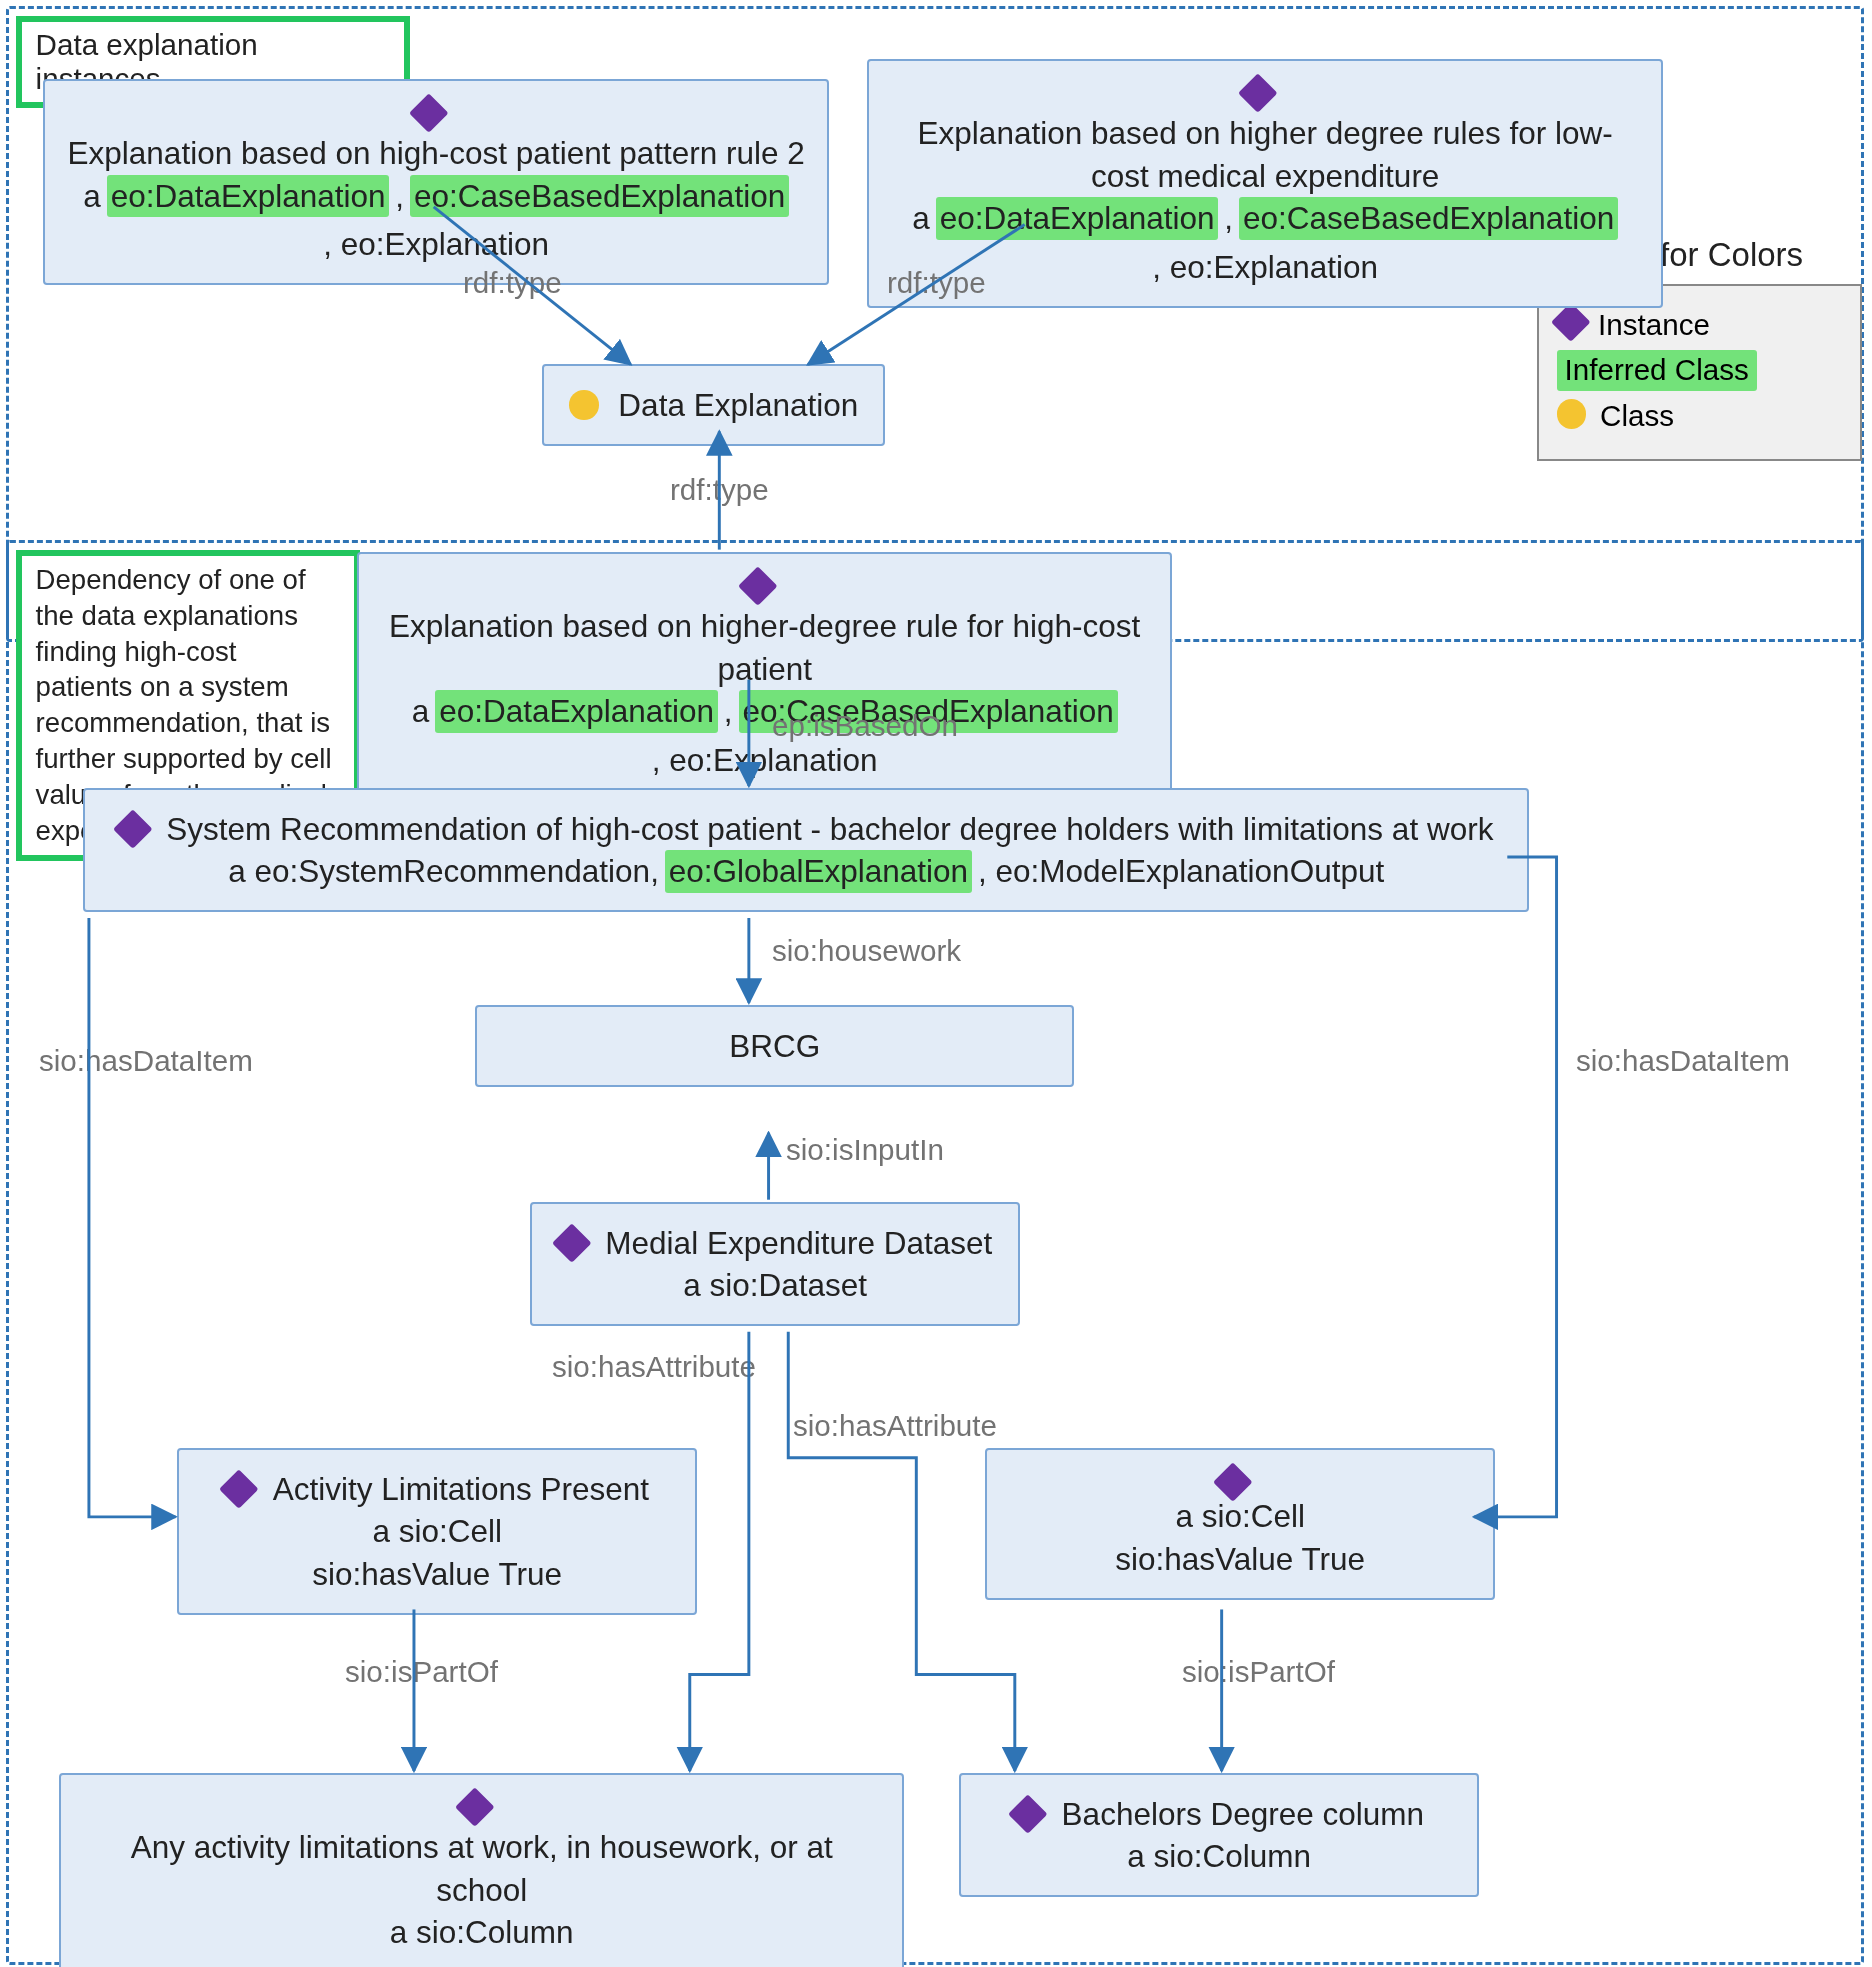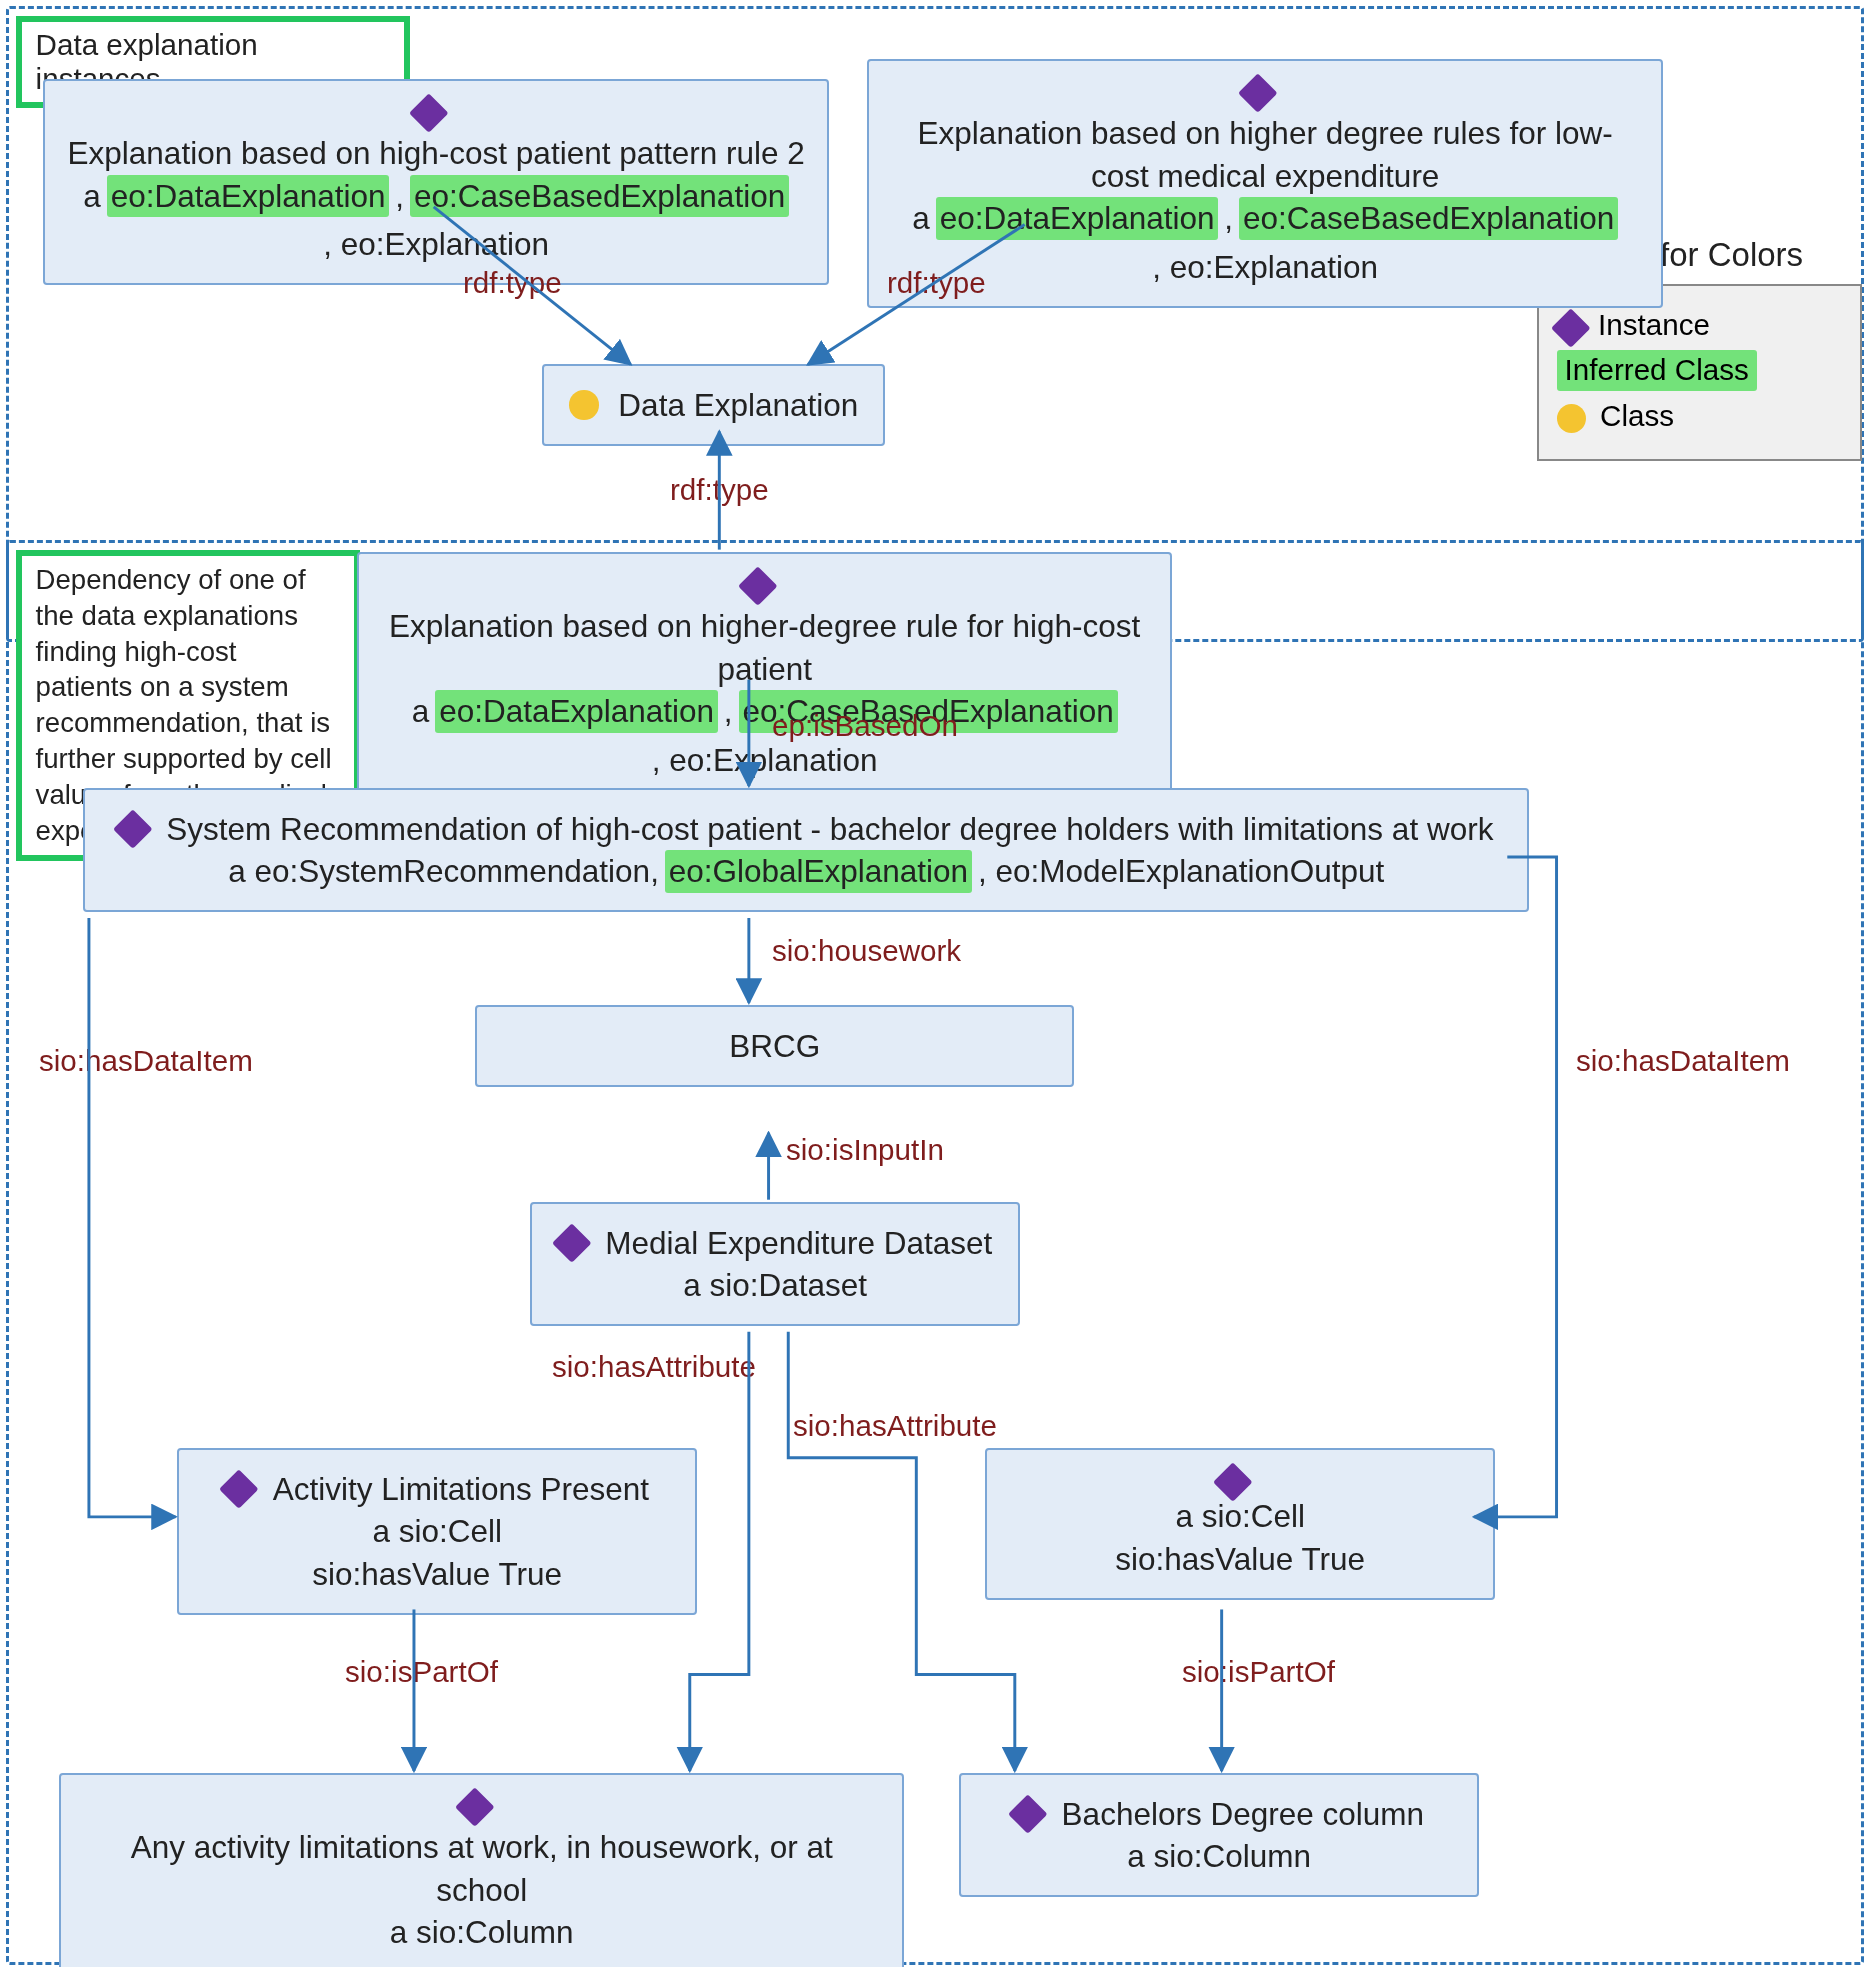--- a/index.html
+++ b/index.html
@@ -5,24 +5,24 @@
   html,body{margin:0;padding:0;font-family:"Segoe UI",Arial,sans-serif;background:#fff}
   #stage{position:relative;width:1873px;height:1967px;background:#fff}
   svg{position:absolute;top:0;left:0}
   .dashed-section{position:absolute;border:3.9px dashed #2f74b5;border-radius:3.9px;background:transparent}
   .label-box{position:absolute;border:6px solid #22c55e;background:#fff;padding:5.9px 13.8px;font-size:29.6px;color:#222}
   .node{position:absolute;background:#e3ecf7;border:2px solid #7ba6d6;border-radius:3.9px;padding:17.7px 21.7px;text-align:center;font-size:31.5px;color:#222;line-height:1.35}
   .node .row{display:flex;align-items:center;justify-content:center;flex-wrap:wrap;gap:5.9px}
   .diamond{display:inline-block;width:27.6px;height:27.6px;transform:rotate(45deg);background:#6b2fa0;border-radius:3px;margin:0 13.8px 0 0;vertical-align:middle;flex:0 0 auto}
   .circle{display:inline-block;width:29.6px;height:29.6px;border-radius:50%;background:#f4c430;margin:0 13.8px 0 0;vertical-align:middle;flex:0 0 auto}
   .hl{background:#73e27a;border-radius:3px;padding:0 3.9px}
-  .edge-label{position:absolute;font-size:29.6px;color:#7f1d1d;background:transparent}
+  .edge-label{position:absolute;font-size:29.6px;color:#737373;background:transparent}
   .legend{position:absolute;border:2px solid #888;background:#f0f0f0;padding:13.8px 17.7px 17.7px 17.7px;font-size:29.6px}
   .legend-title{position:absolute;font-size:33px;color:#222}
-  .legend .item{display:flex;align-items:flex-end;gap:13.8px;margin:7.9px 0}
+  .legend .item{display:flex;align-items:flex-start;gap:13.8px;margin:7.9px 0}
   .legend .diamond{margin:0}
   .legend .circle{margin:0}
   .legend .hl{padding:3.9px 7.9px}
 </style>
 </head>
 <body>
 <div id="stage">
 
 <div class="dashed-section" style="left:5.9px;top:5.9px;width:1852px;height:630px"></div>
 <div class="dashed-section" style="left:5.9px;top:540px;width:1852px;height:1419px"></div>

